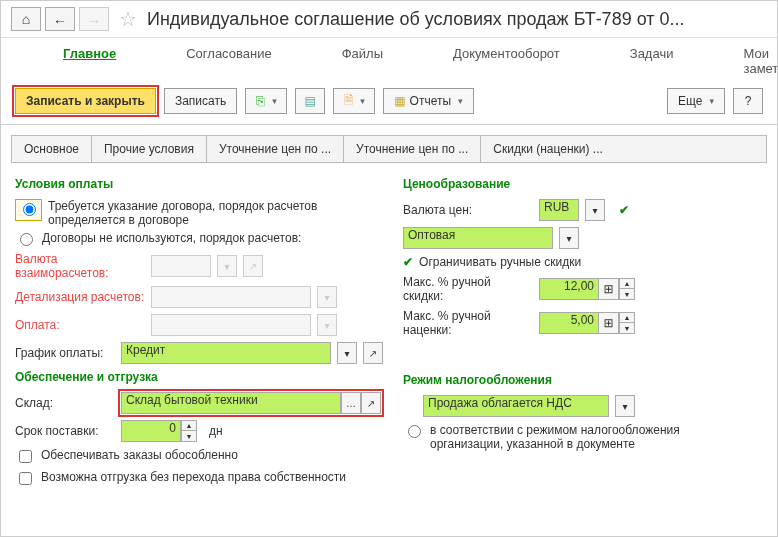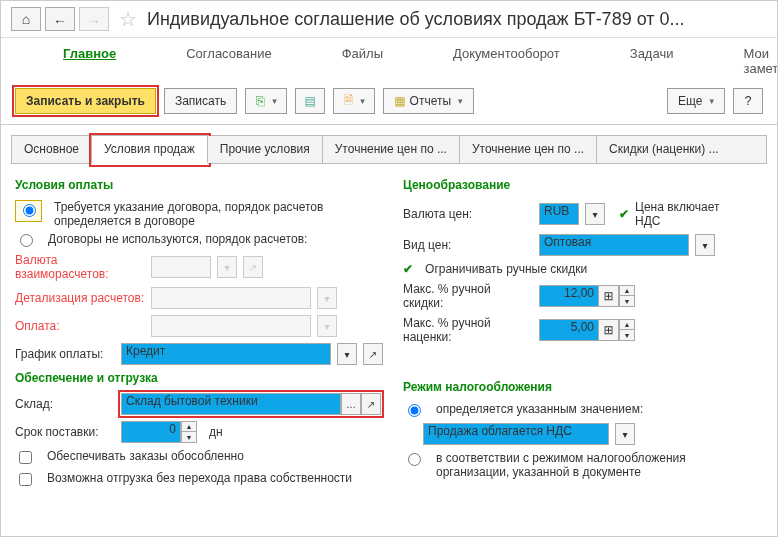--- a/index.html
+++ b/index.html
@@ -87,30 +87,30 @@
     white-space: nowrap;
   }
   .tab.active { background: #fff; border-bottom:2px solid #fff; margin-bottom:-1px;}
   .content {
     display: flex;
     padding: 8px 14px;
     gap: 20px;
   }
   .col { flex:1; }
   .grp-title { color: #0a8a0a; font-weight: bold; margin: 6px 0 8px; }
-  .radio-row, .check-row { display:flex; align-items:flex-start; gap:12px; margin:4px 0;}
+  .radio-row, .check-row { display:flex; align-items:flex-start; gap:6px; margin:4px 0;}
   .radio-row input, .check-row input { margin-top:2px;}
   .field-row { display:flex; align-items:center; margin:6px 0; gap:6px;}
   .field-row label { width: 130px; color:#ef4444;}
   .field-row.enabled label { color:#333;}
   .inp {
     border:1px solid #aaa;
     height:22px;
     padding:0 4px;
-    background:#0ea5e9;
+    background:#bef264;
     font-size:12px;
   }
   .inp.disabled { background:#f5f5f5; border-color:#ccc;}
   .inp-sm{width:60px; text-align:right;}
   .pick-btn{width:20px;height:22px;border:1px solid #aaa;background:#f5f5f5;display:flex;align-items:center;justify-content:center;font-size:10px;cursor:pointer;}
   .pick-btn.disabled{border-color:#ccc;color:#ccc;}
   .right-label{width:150px;}
   .num-wrap{display:flex;align-items:center;}
   .spinner{display:flex;flex-direction:column;border:1px solid #aaa;height:22px;}
   .spinner div{width:14px;height:10px;display:flex;align-items:center;justify-content:center;font-size:7px;cursor:pointer;background:#f5f5f5;}
@@ -155,21 +155,20 @@
       <span style="color:#ca3">▦</span>
       <span>Отчеты</span>
     </div>
   <div class="spacer"></div>
   <div class="btn dd">Еще</div>
   <div class="btn icon-only">?</div>
 </div>
 
 <div class="tabs">
   <div class="tab">Основное</div>
-  <div class="tab active hl-red">Условия продаж</div>
   <div class="tab">Прочие условия</div>
   <div class="tab">Уточнение цен по ...</div>
   <div class="tab">Уточнение цен по ...</div>
   <div class="tab" style="border-right:none;">Скидки (наценки) ...</div>
 </div>
 
 <div class="content">
   <div class="col">
     <div class="grp-title">Условия оплаты</div>
     <div class="radio-row">
@@ -233,24 +232,22 @@
       </div>
   </div>
 
   <div class="col">
     <div class="grp-title">Ценообразование</div>
     <div class="field-row enabled">
       <label class="right-label">Валюта цен:</label>
       <div class="inp" style="width:40px">RUB</div>
         <div class="pick-btn">▾</div>
       <span class="green-check" style="margin-left:8px;">✔</span>
-      <span style="max-width:110px;">Цена включает НДС</span>
-    </div>
-    <div class="field-row enabled">
-      <label class="right-label">Вид цен:</label>
+    </div>
+    <div class="field-row enabled">
       <div class="inp" style="width:150px">Оптовая</div>
         <div class="pick-btn">▾</div>
     </div>
     <div class="check-row" style="margin-left:0;">
         <span class="green-check">✔</span>
         <span>Ограничивать ручные скидки</span>
       </div>
     <div class="field-row enabled">
       <label class="right-label">Макс. % ручной скидки:</label>
       <div class="num-wrap">
@@ -268,24 +265,20 @@
           <div class="inp inp-sm">5,00</div>
           <div class="calc-btn">⊞</div>
           <div class="spinner">
             <div>▲</div>
             <div>▼</div>
           </div>
         </div>
     </div>
 
     <div class="grp-title" style="margin-top:36px;">Режим налогообложения</div>
-    <div class="radio-row">
-        <input type="radio" checked="" style="">
-        <span>определяется указанным значением:</span>
-      </div>
     <div class="field-row enabled" style="margin-left:20px;">
         <div class="inp" style="width:186px">Продажа облагается НДС</div>
         <div class="pick-btn">▾</div>
       </div>
     <div class="radio-row">
         <input type="radio" style="">
         <span style="max-width:300px;">в соответствии с режимом налогообложения организации, указанной в документе</span>
       </div>
   </div>
 </div>

